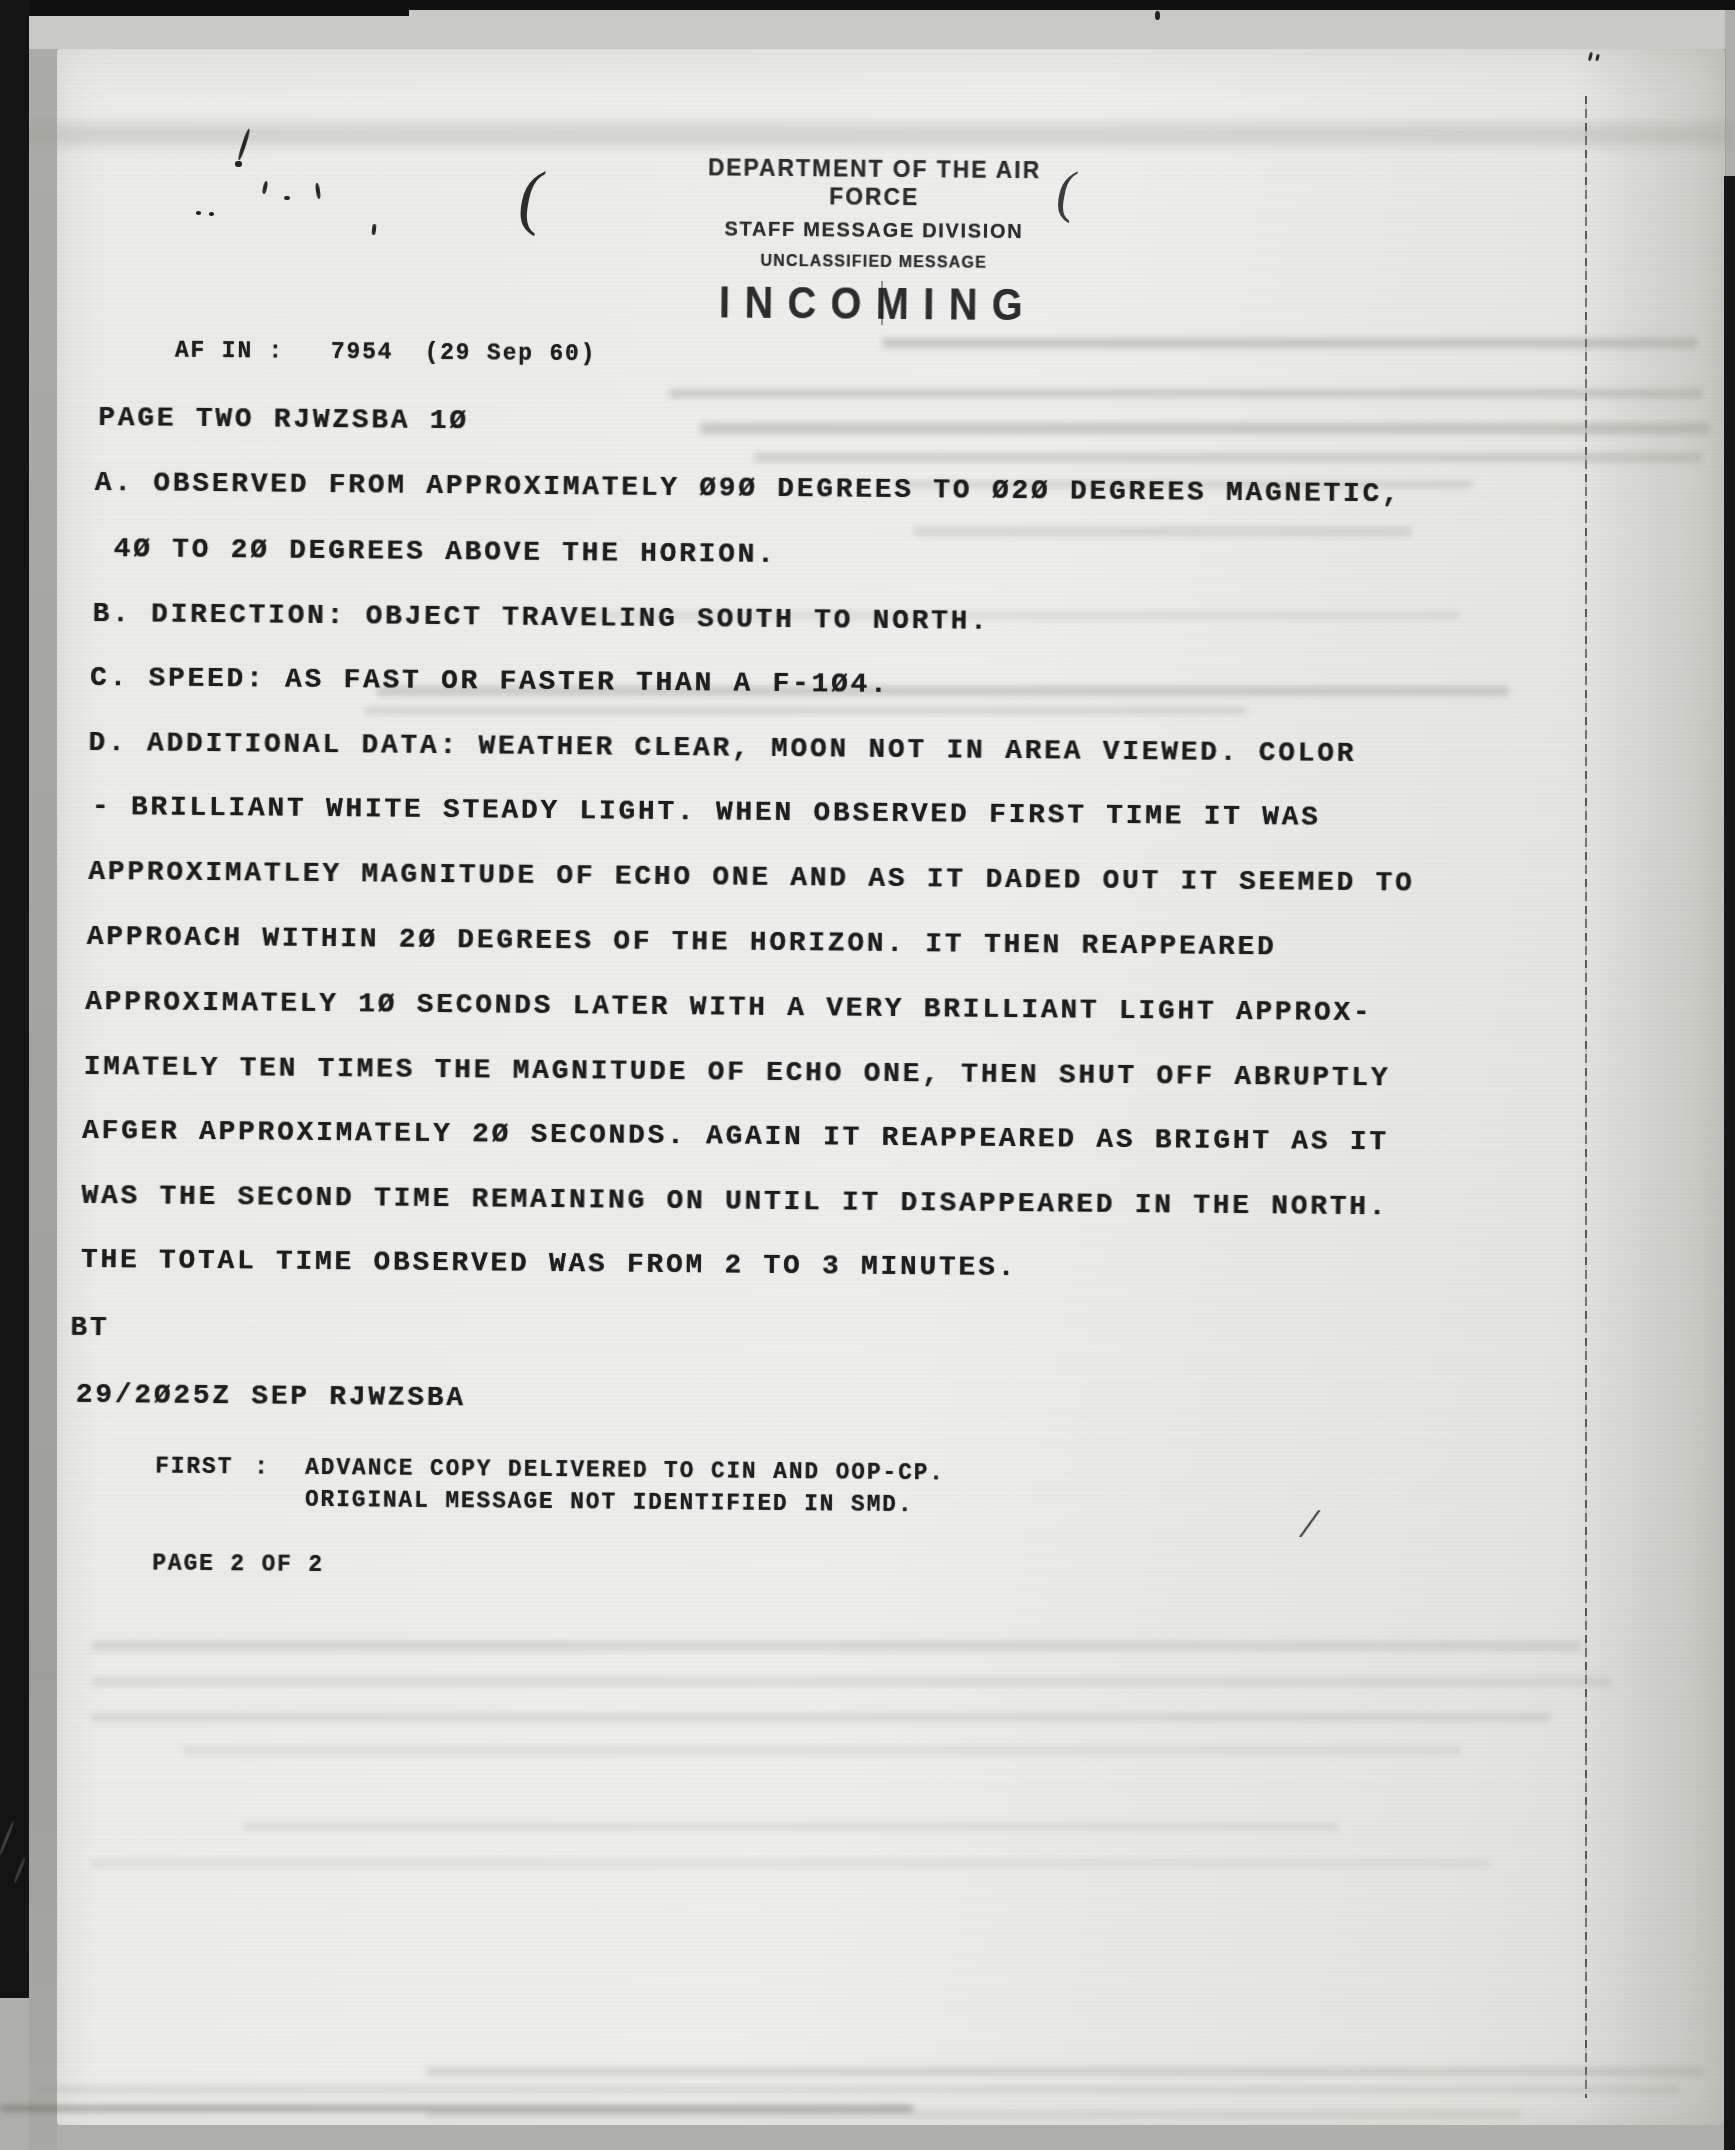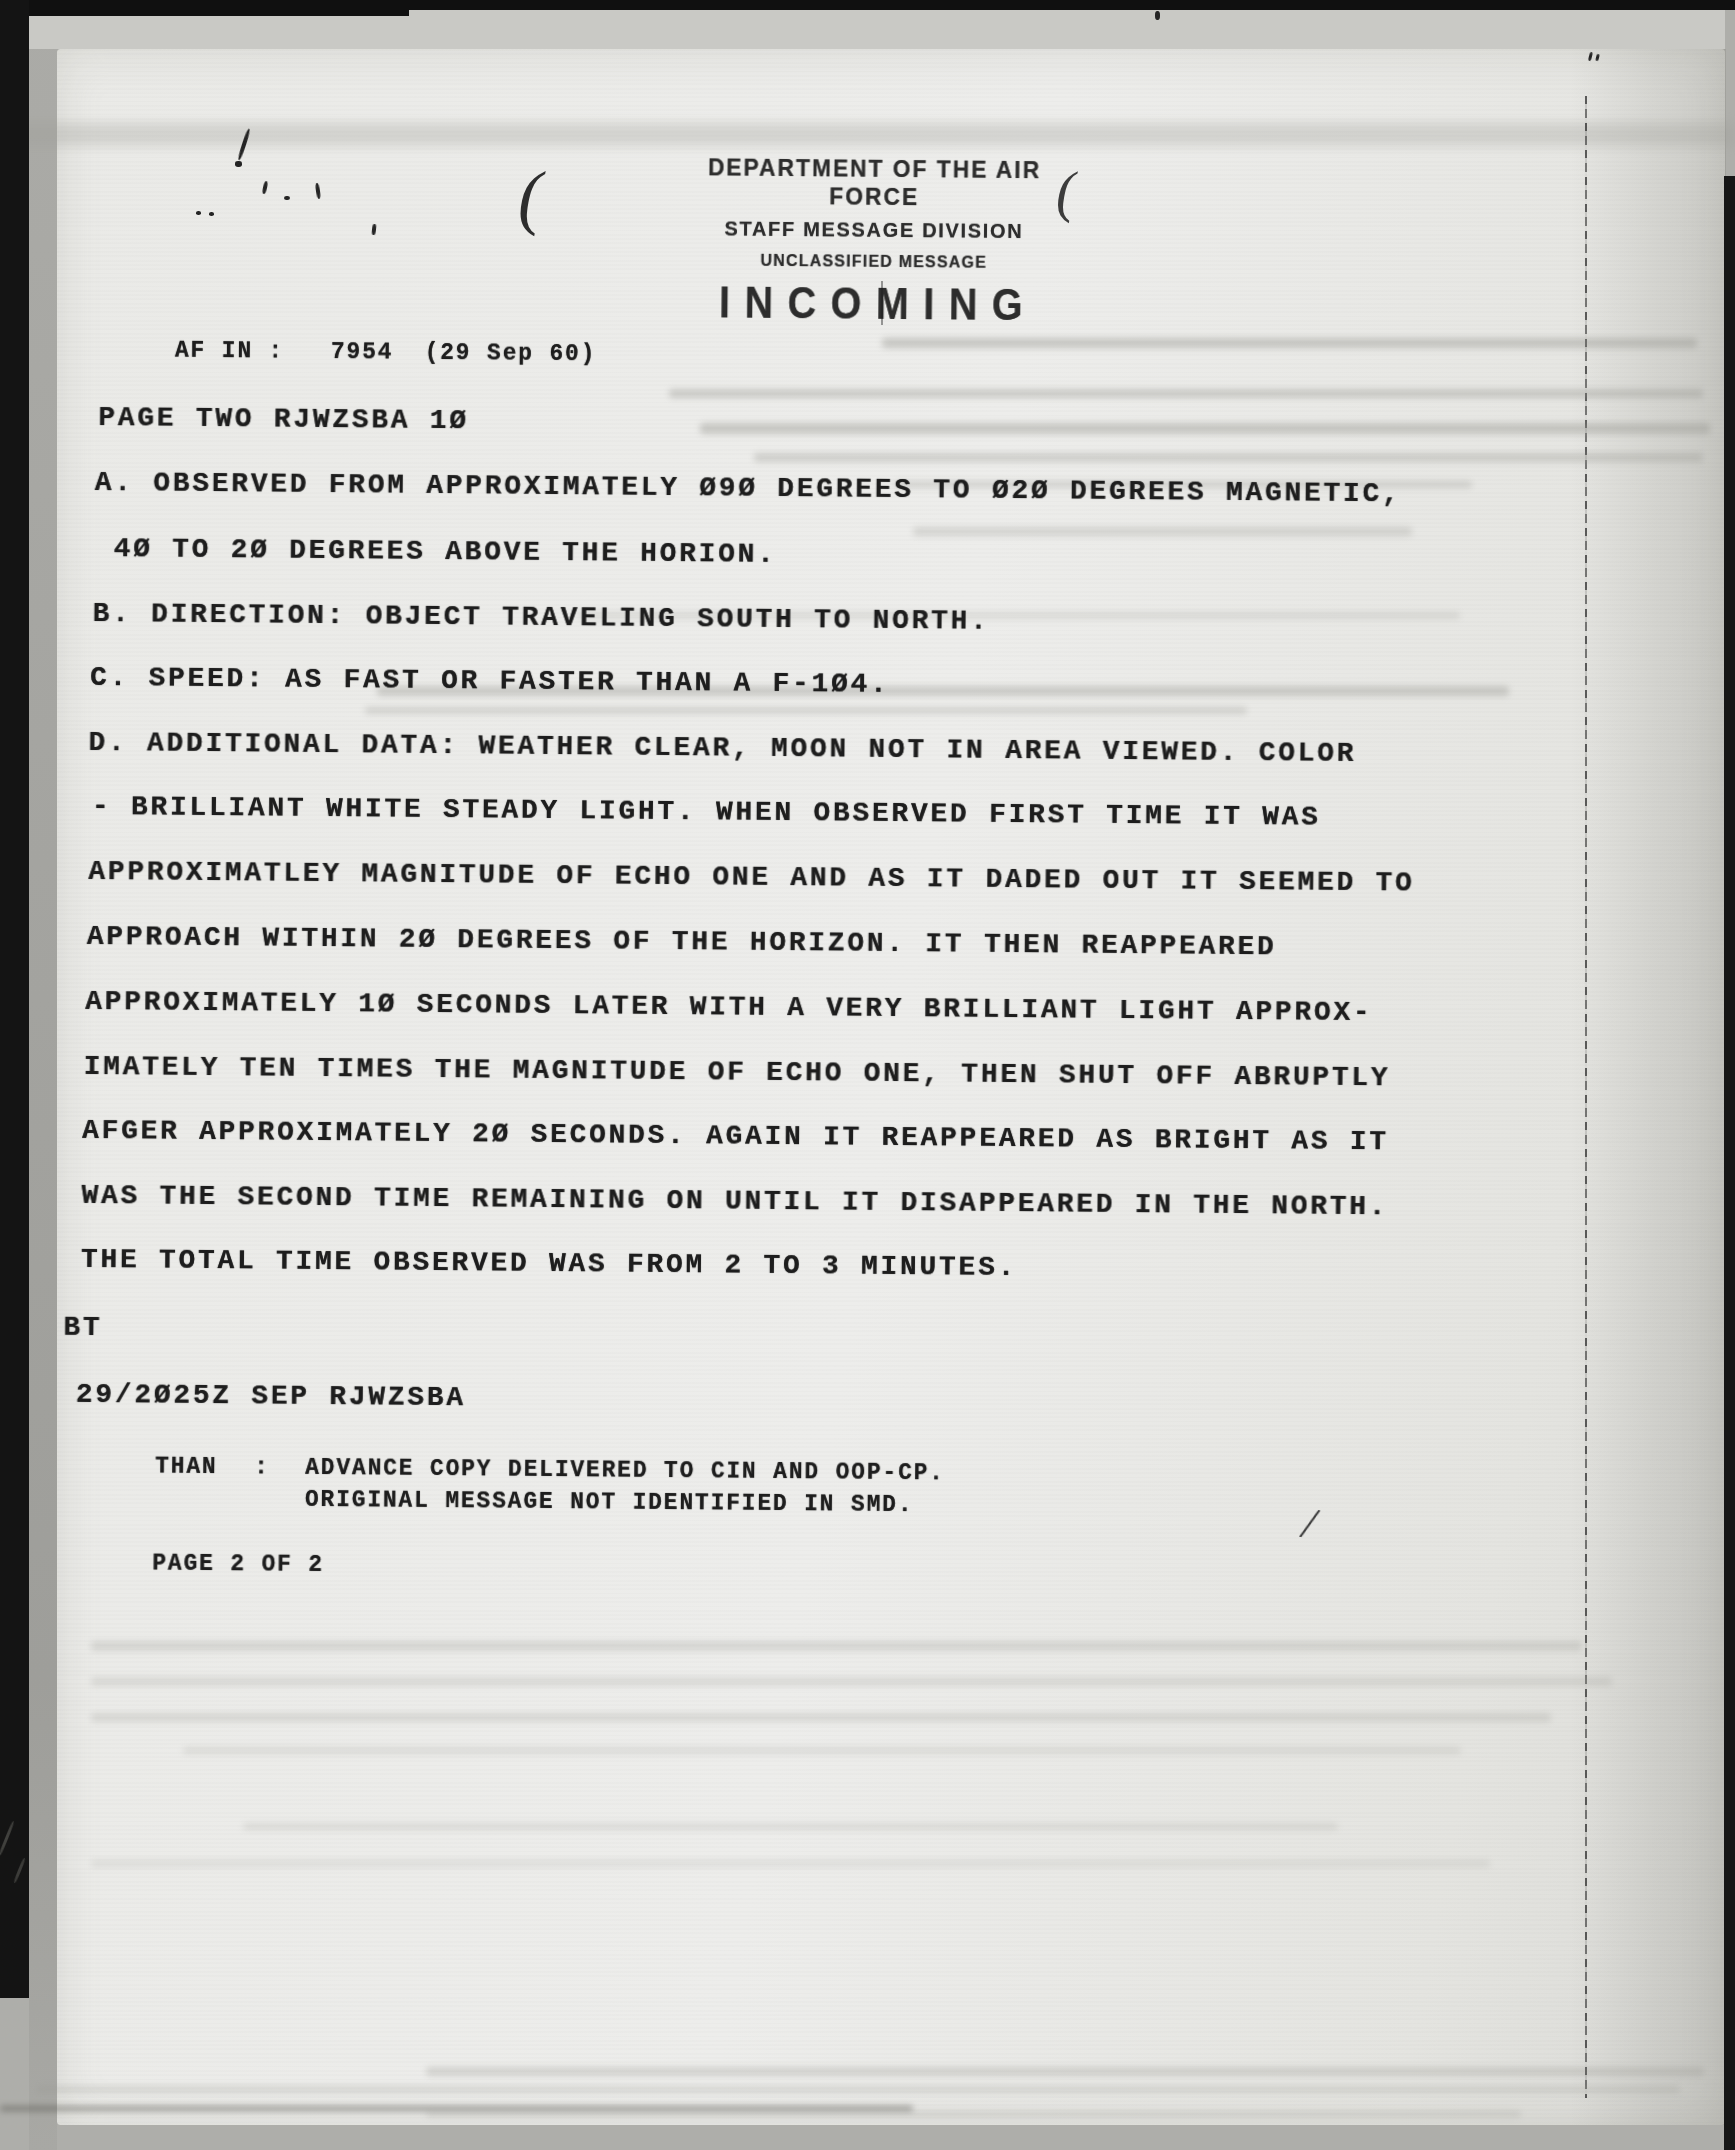--- a/index.html
+++ b/index.html
@@ -132,24 +132,24 @@
     <div class="ln" style="left:93px;top:663px">C. SPEED: AS FAST OR FASTER THAN A F-1Ø4.</div>
     <div class="ln" style="left:92px;top:728px">D. ADDITIONAL DATA: WEATHER CLEAR, MOON NOT IN AREA VIEWED. COLOR</div>
     <div class="ln" style="left:96px;top:792px">- BRILLIANT WHITE STEADY LIGHT. WHEN OBSERVED FIRST TIME IT WAS</div>
     <div class="ln" style="left:93px;top:857px">APPROXIMATLEY MAGNITUDE OF ECHO ONE AND AS IT DADED OUT IT SEEMED TO</div>
     <div class="ln" style="left:92px;top:922px">APPROACH WITHIN 2Ø DEGREES OF THE HORIZON. IT THEN REAPPEARED</div>
     <div class="ln" style="left:91px;top:987px">APPROXIMATELY 1Ø SECONDS LATER WITH A VERY BRILLIANT LIGHT APPROX-</div>
     <div class="ln" style="left:90px;top:1052px">IMATELY TEN TIMES THE MAGNITUDE OF ECHO ONE, THEN SHUT OFF ABRUPTLY</div>
     <div class="ln" style="left:89px;top:1116px">AFGER APPROXIMATELY 2Ø SECONDS. AGAIN IT REAPPEARED AS BRIGHT AS IT</div>
     <div class="ln" style="left:89px;top:1181px">WAS THE SECOND TIME REMAINING ON UNTIL IT DISAPPEARED IN THE NORTH.</div>
     <div class="ln" style="left:89px;top:1245px">THE TOTAL TIME OBSERVED WAS FROM 2 TO 3 MINUTES.</div>
-    <div class="ln" style="left:72px;top:1313px">BT</div>
+    <div class="ln" style="left:79px;top:1313px">BT</div>
     <div class="ln" style="left:85px;top:1380px">29/2Ø25Z SEP RJWZSBA</div>
 
-    <div class="ln small" style="left:165px;top:1454px">THAN</div>
+    <div class="ln small" style="left:165px;top:1454px">FIRST</div>
     <div class="ln small" style="left:264px;top:1454px">:</div>
     <div class="ln small" style="left:315px;top:1454px">ADVANCE COPY DELIVERED TO CIN AND OOP-CP.</div>
     <div class="ln small" style="left:315px;top:1486px">ORIGINAL MESSAGE NOT IDENTIFIED IN SMD.</div>
 
     <div class="ln small" style="left:163px;top:1551px">PAGE 2 OF 2</div>
   </div>
 
 </div>
 
 

